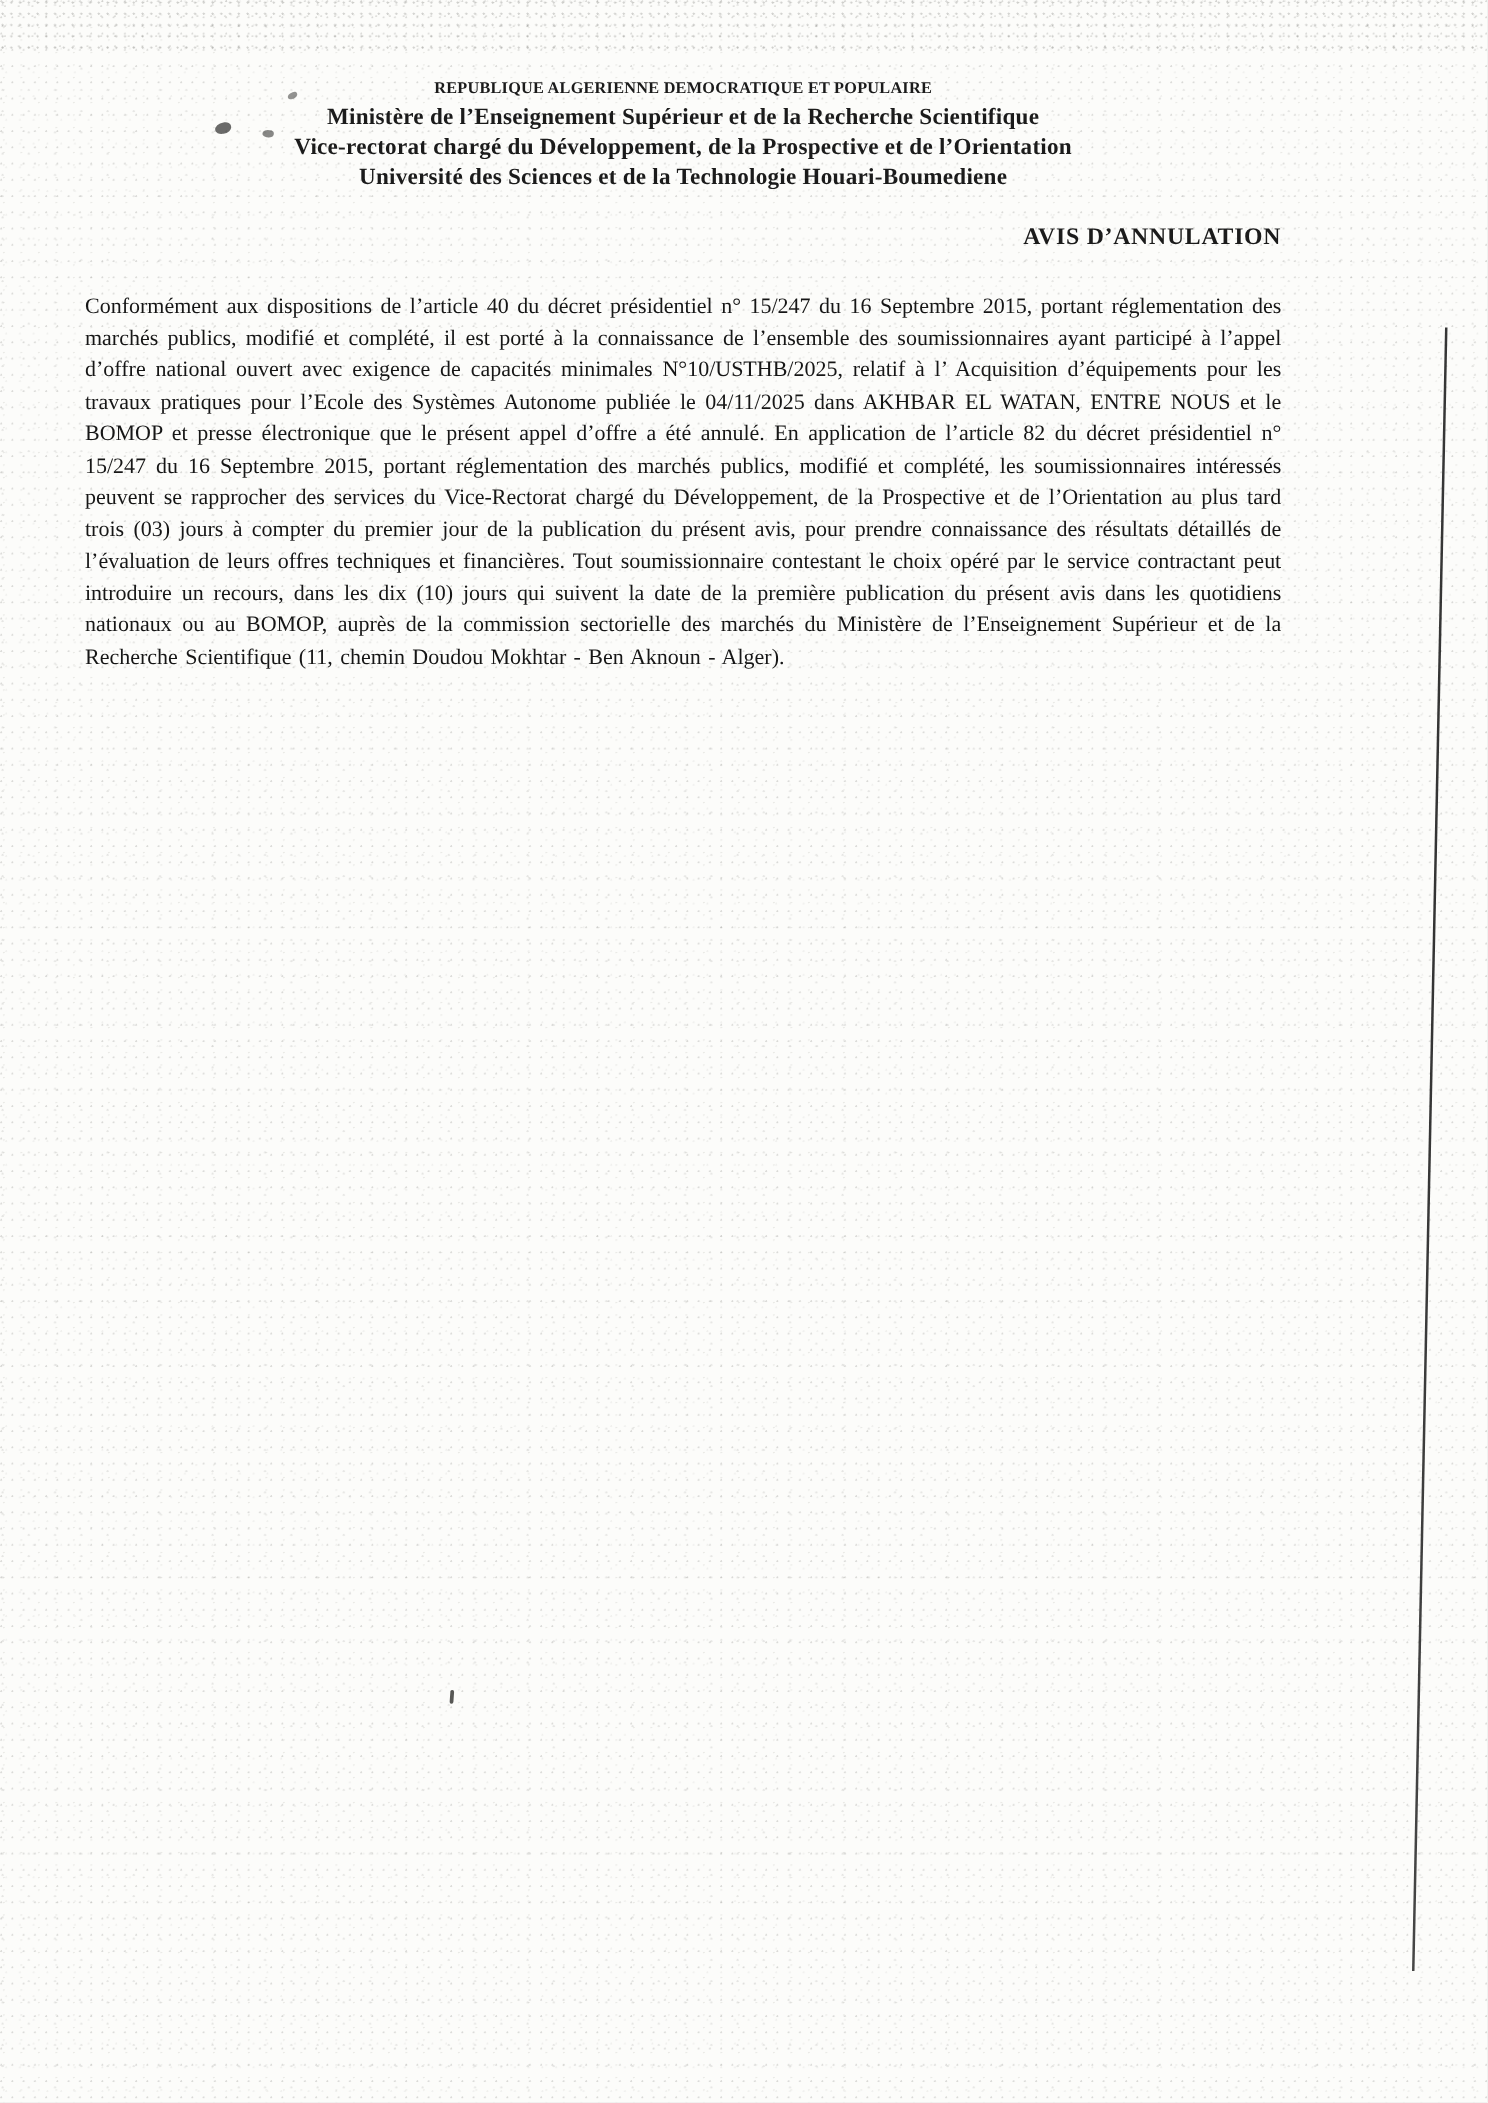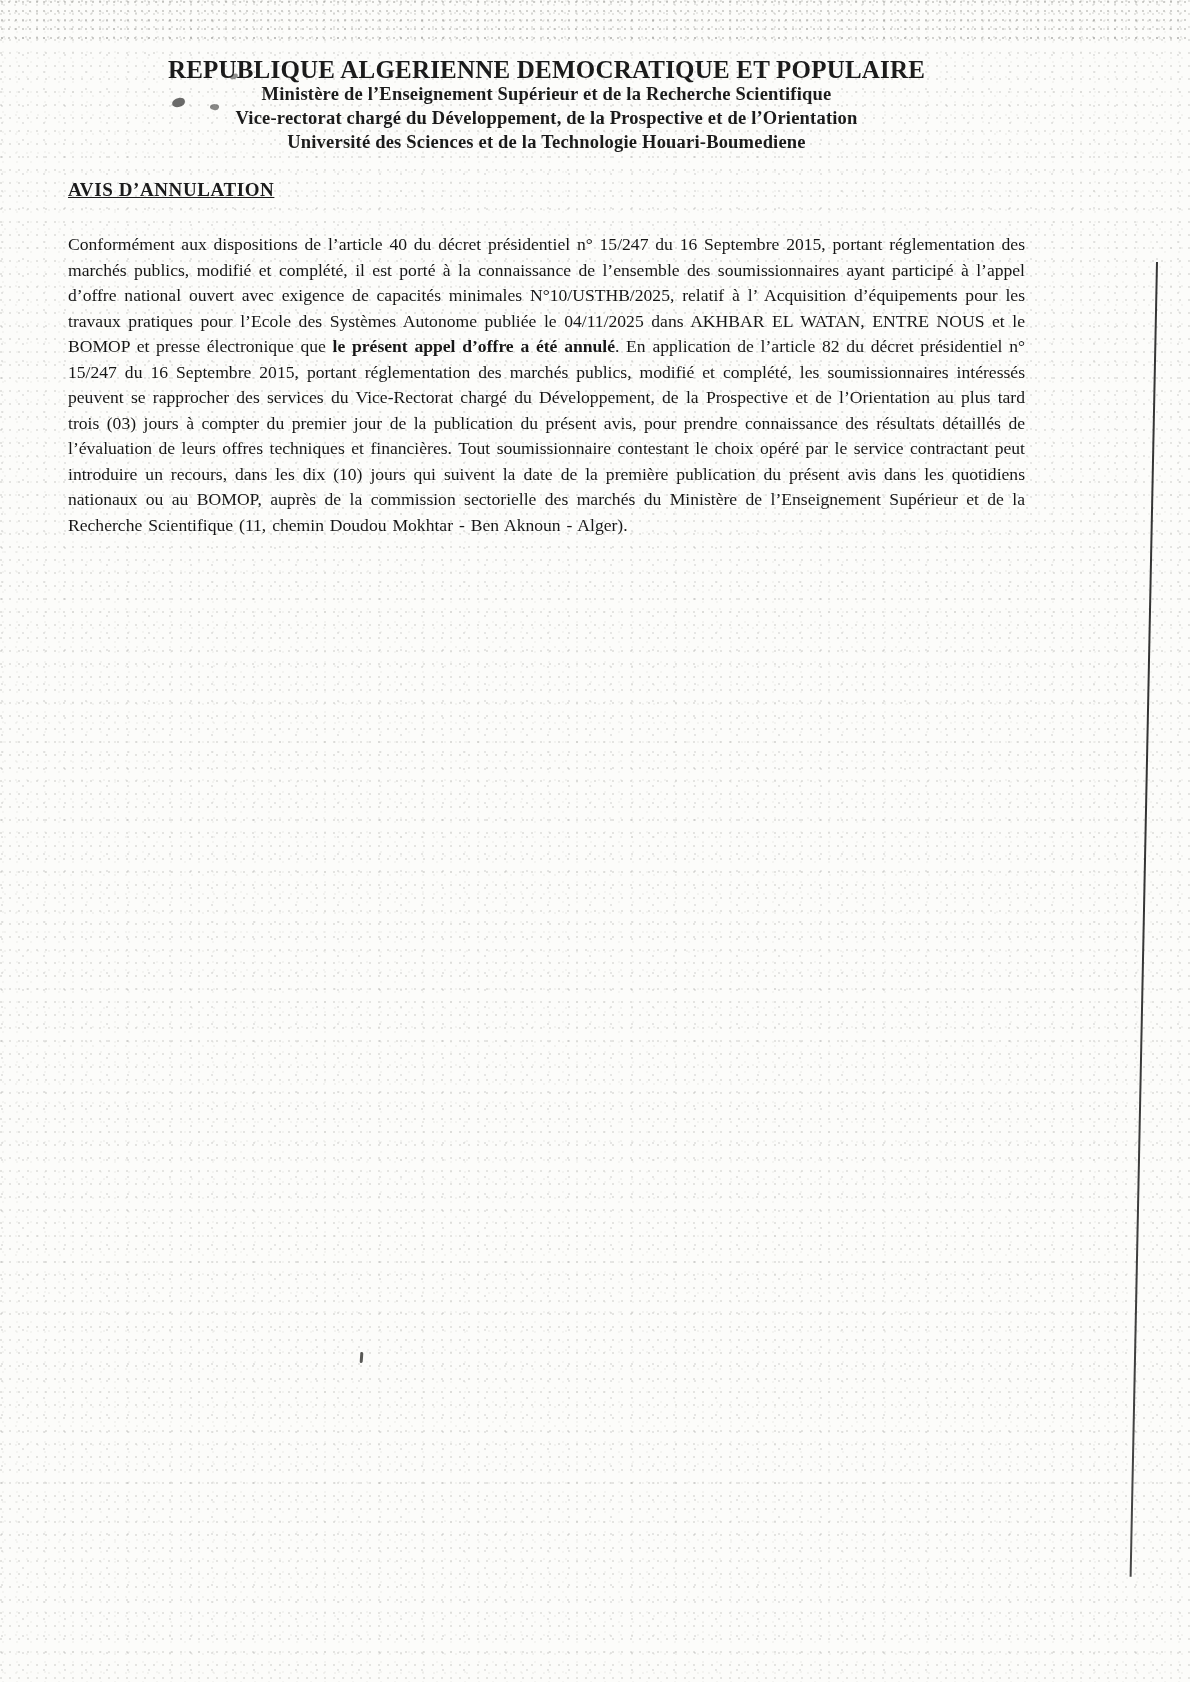--- a/index.html
+++ b/index.html
@@ -37,41 +37,40 @@
     padding: 58px 165px 0 68px;
   }
   .header-block {
     text-align: center;
     font-weight: bold;
     font-size: 18.5px;
     line-height: 24px;
     letter-spacing: .2px;
   }
   .header-block .hl1 {
-    font-size: 25px;
+    font-size: 13px;
   }
   .doc-title {
-    text-align: left;
+    text-align: right;
     font-weight: bold;
     font-size: 19px;
     letter-spacing: .6px;
     margin-top: 25px;
-    text-decoration: underline;
   }
   .body-paragraph {
     margin-top: 31px;
     font-size: 17.6px;
     line-height: 25.5px;
     text-align: justify;
     text-align-last: left;
     word-spacing: 1.5px;
     color: #161616;
   }
   .body-paragraph .bold-run {
-    font-weight: bold;
+    font-weight: normal;
   }
   .footer-credit {
     position: absolute;
     left: 312px;
     top: 1679px;
     font-family: "Liberation Sans", "DejaVu Sans", sans-serif;
     font-size: 22px;
     letter-spacing: .3px;
     color: #222;
   }

